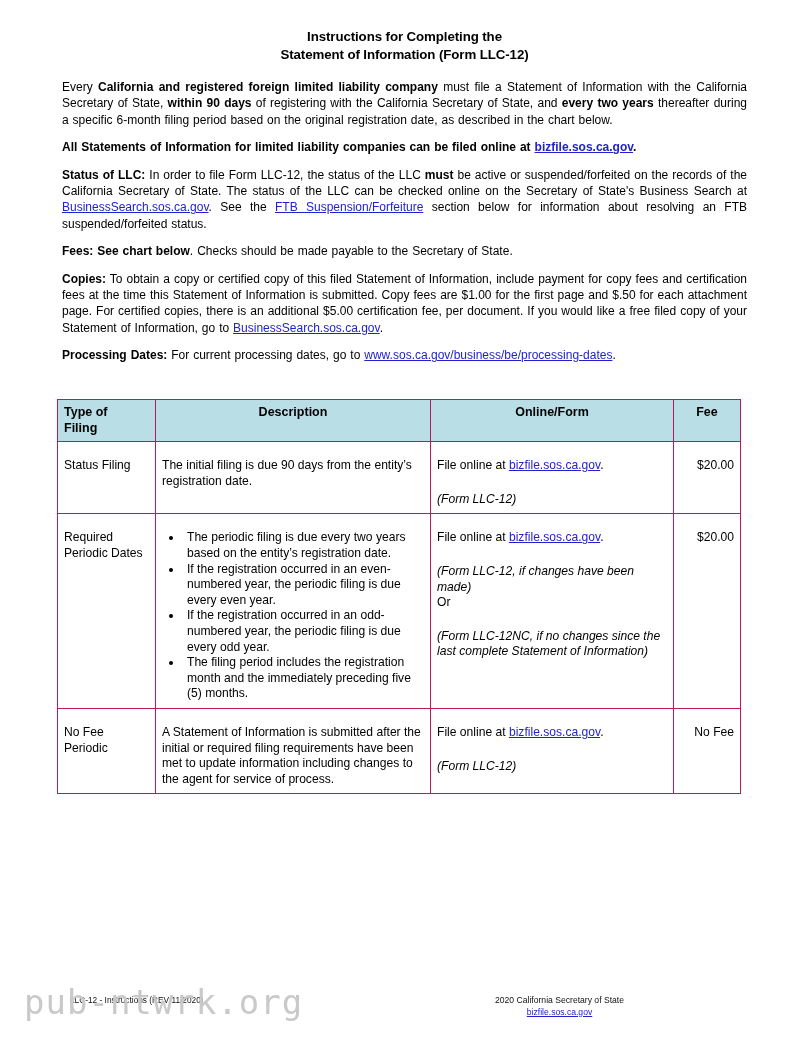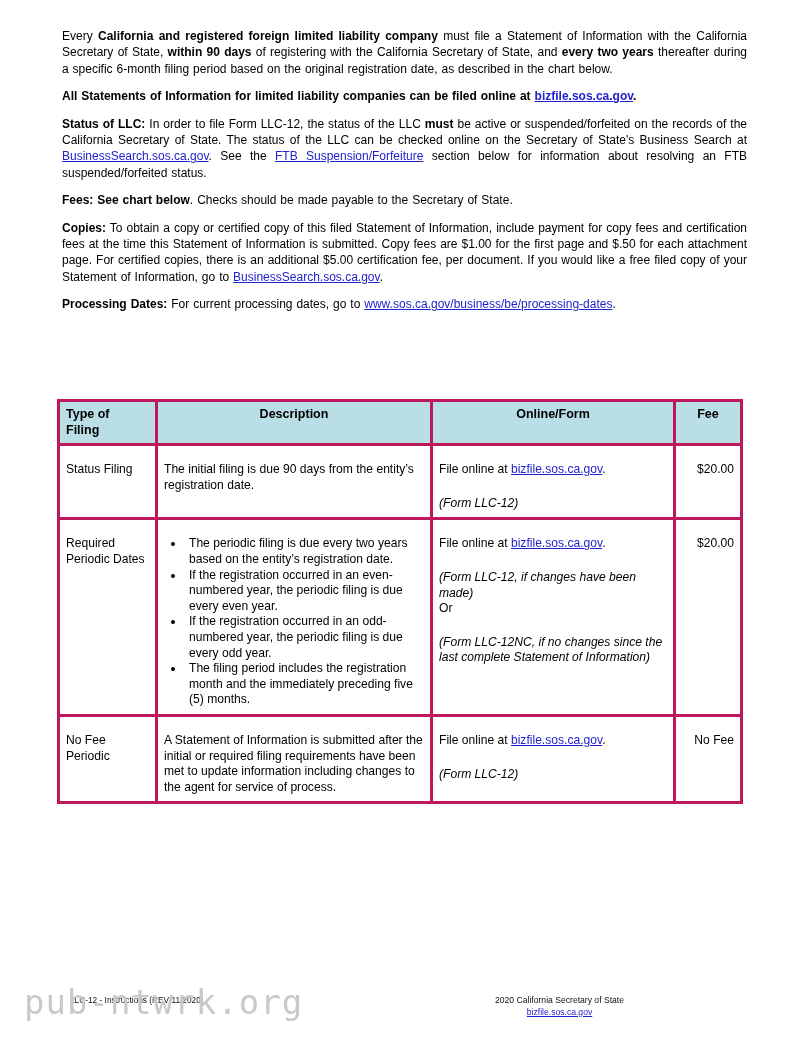--- a/index.html
+++ b/index.html
@@ -65,21 +65,21 @@
     left: 57px;
     top: 399px;
     width: 683px;
   }
   table.chart {
     border-collapse: collapse;
     width: 683px;
     table-layout: fixed;
   }
   table.chart th, table.chart td {
-    border: 3px solid #be185d;
+    border: 1px solid #be185d;
     vertical-align: top;
     padding: 16px 6px 6px 6px;
     font-size: 12.1px;
     line-height: 15.6px;
   }
   table.chart thead th {
     background: #b9dee5;
     font-weight: bold;
     text-align: center;
     font-size: 12.5px;
@@ -149,20 +149,24 @@
     user-select: none;
   }
 </style>
 </head>
 <body>
 
 <div class="page">
 
   <div class="content">
 
+    <div class="doc-title">
+      <span class="line">Instructions for Completing the</span>
+      <span class="line">Statement of Information (Form LLC-12)</span>
+    </div>
 
     <p class="para"><span>Every </span><b>California and registered foreign limited liability company</b><span> must file a Statement of Information with the California Secretary of State, </span><b>within 90 days</b><span> of registering with the California Secretary of State, and </span><b>every two years</b><span> thereafter during a specific 6-month filing period based on the original registration date, as described in the chart below.</span></p>
 
     <p class="para nojust"><b>All Statements of Information for limited liability companies can be filed online at </b><a class="link b" href="#">bizfile.sos.ca.gov</a><b>.</b></p>
 
     <p class="para"><b>Status of LLC:</b><span>  In order to file Form LLC-12, the status of the LLC </span><b>must</b><span> be active or suspended/forfeited on the records of the California Secretary of State.  The status of the LLC can be checked online on the Secretary of State's Business Search at </span><a class="link" href="#">BusinessSearch.sos.ca.gov</a><span>.  See the </span><a class="link" href="#">FTB Suspension/Forfeiture</a><span> section below for information about resolving an FTB suspended/forfeited status.</span></p>
 
     <p class="para nojust"><b>Fees:  See chart below</b><span>.  Checks should be made payable to the Secretary of State.</span></p>
 
     <p class="para"><b>Copies:</b><span>  To obtain a copy or certified copy of this filed Statement of Information, include payment for copy fees and certification fees at the time this Statement of Information is submitted.  Copy fees are $1.00 for the first page and $.50 for each attachment page.  For certified copies, there is an additional $5.00 certification fee, per document.  If you would like a free filed copy of your Statement of Information, go to </span><a class="link" href="#">BusinessSearch.sos.ca.gov</a><span>.</span></p>

